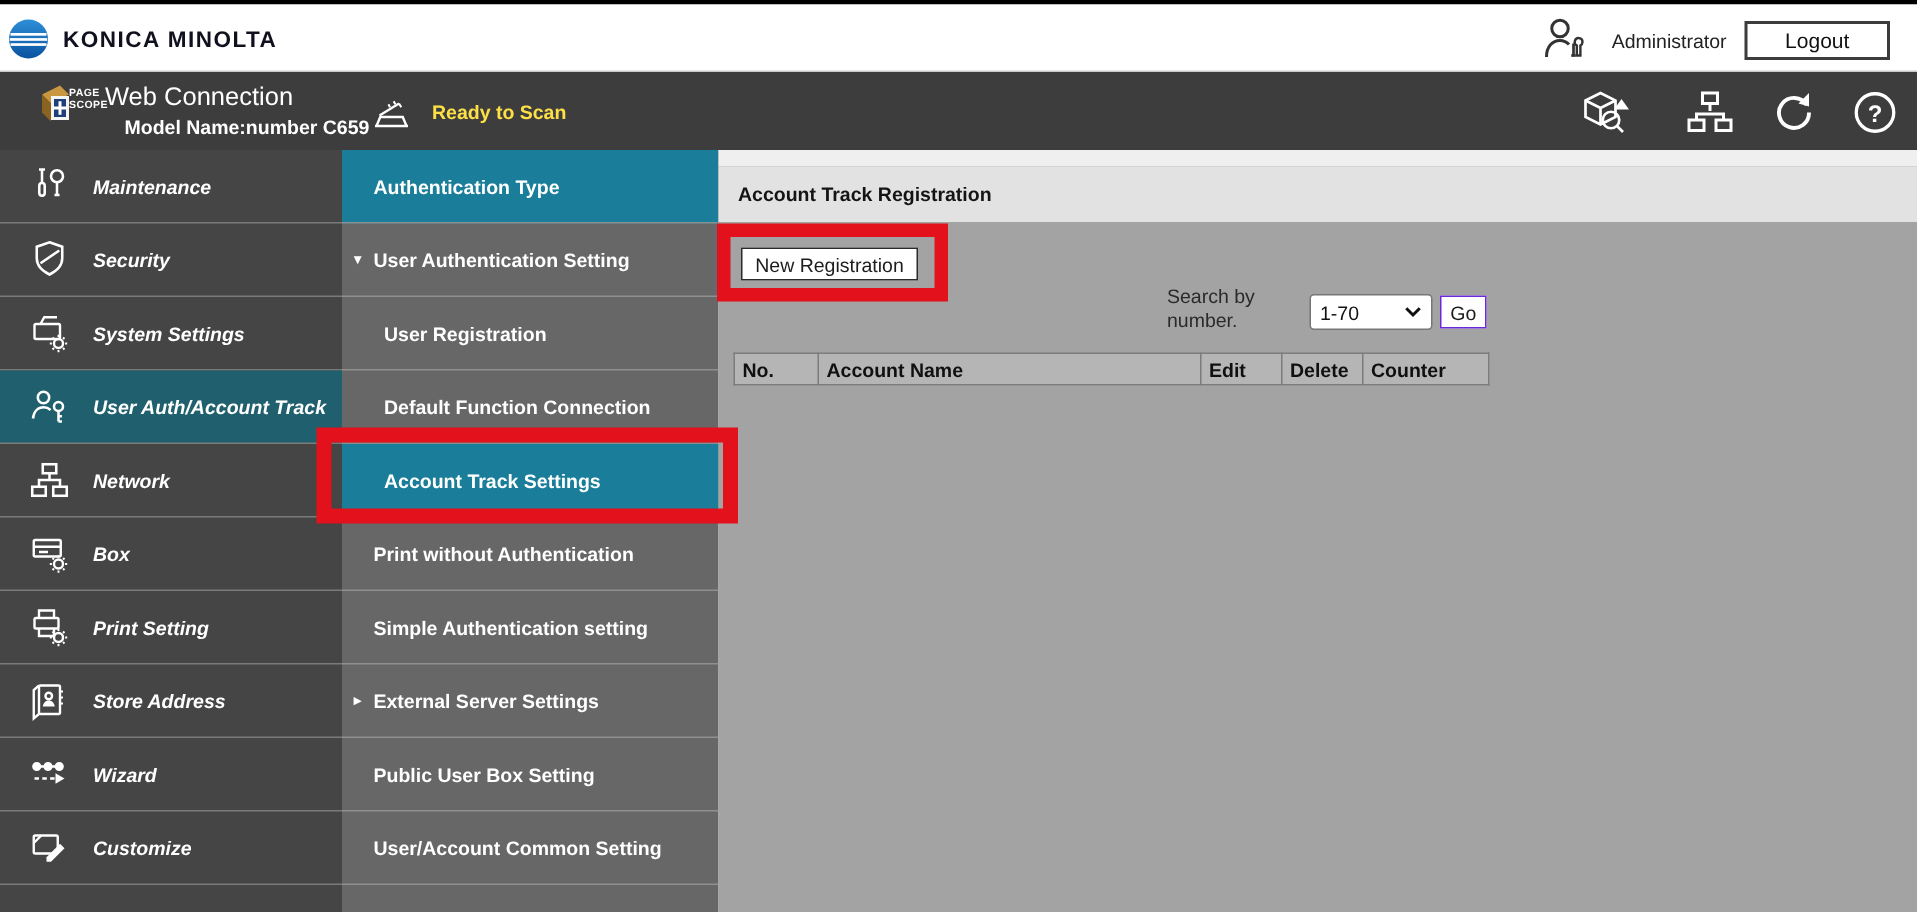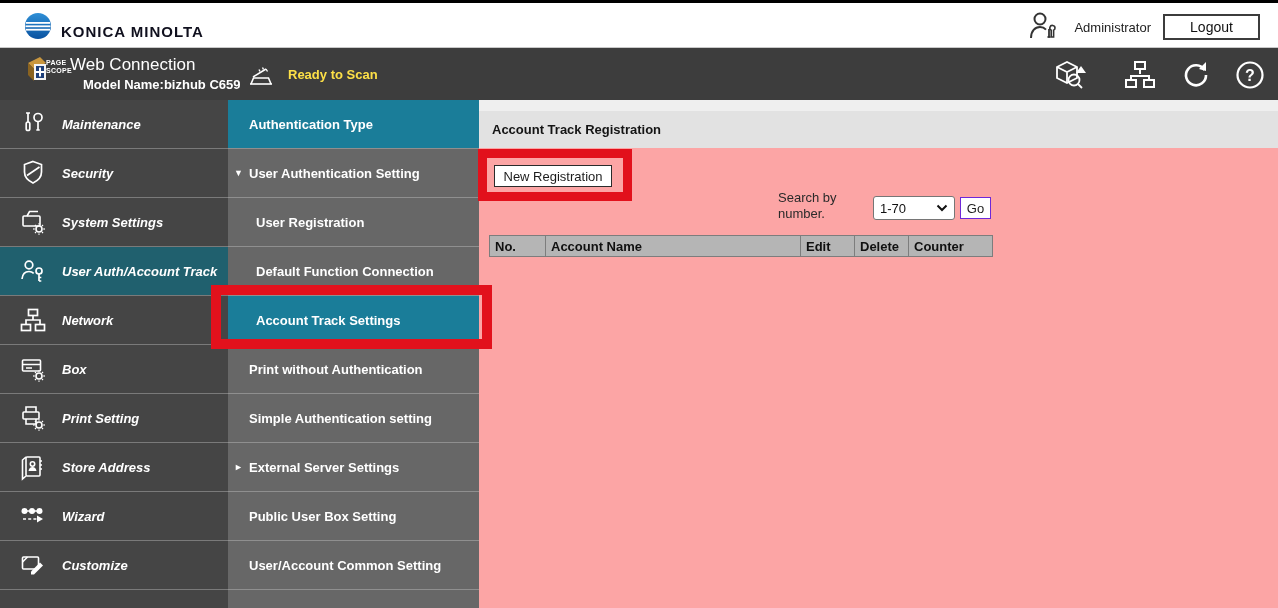--- a/index.html
+++ b/index.html
@@ -2,21 +2,21 @@
 <html><head>
 <meta charset="utf-8">
 <style>
   * { margin:0; padding:0; box-sizing:border-box; }
   html,body { width:1278px; height:608px; font-family:"Liberation Sans", sans-serif; background:#fff; }
   #page { position:relative; width:1278px; height:608px; overflow:hidden; background:#f4f4f4; }
 
   
   .top-black { position:absolute; left:0; top:0; width:1278px; height:3px; background:#000; }
   .topbar { position:absolute; left:0; top:3px; width:1278px; height:45px; background:#ffffff; border-bottom:1px solid #c9c9c9; }
-  .brand { position:absolute; left:24px; top:9px; display:flex; align-items:flex-end; gap:9px; }
+  .brand { position:absolute; left:5px; top:9px; display:flex; align-items:center; gap:9px; }
   .brand-word { font-size:15px; font-weight:bold; letter-spacing:1px; color:#10101e; }
   .admin-zone { position:absolute; right:18px; top:5px; height:38px; display:flex; align-items:center; gap:12px; }
   .admin-label { font-size:13px; color:#222; }
   .logout-btn { width:97px; height:26px; background:#fff; border:2px solid #3c3c3c; font-size:14px; color:#111;
                 display:flex; align-items:center; justify-content:center; cursor:pointer; }
 
   
   .appbar { position:absolute; left:0; top:48px; width:1278px; height:52px; background:#3d3d3d; }
   .ps-icon { position:absolute; left:26px; top:7px; }
   .ps-stack { position:absolute; left:46px; top:11px; color:#fff; font-size:7px; font-weight:bold; line-height:8px; letter-spacing:.3px; }
@@ -38,21 +38,21 @@
 
   
   .submenu { position:absolute; left:228px; top:100px; width:251px; height:508px; background:#676767; }
   .sub-item { position:relative; height:49px; display:flex; align-items:center; padding-left:21px;
               border-bottom:1px solid #8f8f8f; cursor:pointer; color:#fff; font-size:13px; font-weight:bold; }
   .sub-item.indent { padding-left:28px; }
   .sub-item.active { background:#1a7d99; }
   .sub-arrow { position:absolute; left:6px; top:50%; transform:translateY(-50%); font-size:9px; color:#fff; }
 
   
-  .main { position:absolute; left:479px; top:100px; width:799px; height:508px; background:#fca5a5; }
+  .main { position:absolute; left:479px; top:100px; width:799px; height:508px; background:#a3a3a3; }
   .main-topstrip { position:absolute; left:0; top:0; width:799px; height:11px; background:#efefef; }
   .title-band { position:absolute; left:0; top:11px; width:799px; height:37px; background:#e2e2e2; display:flex; align-items:center; }
   .page-title { margin-left:13px; font-size:13px; font-weight:bold; color:#141414; }
   .new-reg-btn { position:absolute; left:15px; top:65px; width:118px; height:22px; background:#fff; border:1px solid #2b2b2b;
                  font-size:13px; color:#1c1c1c; display:flex; align-items:center; justify-content:center; cursor:pointer; }
   .search-label { position:absolute; left:299px; top:90px; width:70px; font-size:13px; color:#2a2a2a; line-height:16px; }
   .range-select { position:absolute; left:394px; top:96px; width:82px; height:24px; background:#fff; border:1px solid #767676;
                   border-radius:3px; display:flex; align-items:center; padding:0 6px; font-size:13px; color:#111; cursor:pointer; }
   .range-select .chev { margin-left:auto; }
   .go-btn { position:absolute; left:481px; top:97px; width:31px; height:22px; background:#fff; border:1px solid #6d28d9;
@@ -116,21 +116,21 @@
         <rect x="8" y="9" width="12" height="16" fill="#f4f4f4"></rect>
         <rect x="10" y="11" width="8" height="12" fill="#1d3f7a"></rect>
         <path d="M14 12.5v9M9.5 17h9" stroke="#fff" stroke-width="2"></path>
       </svg>
     </span>
     <span class="ps-stack">
       <span>PAGE</span><br>
       <span>SCOPE</span>
     </span>
     <span class="product-name">Web Connection</span>
-    <span class="model-name">Model Name:bizhub C659</span>
+    <span class="model-name">Model Name:number C659</span>
 
     <div class="status-zone">
       <span>
         <svg class="ic" width="30" height="28" viewBox="0 0 30 28" fill="none" stroke="#fff" stroke-width="1.6">
           <path d="M4 24h22"></path>
           <path d="M5 24l2.5-6h15L25 24"></path>
           <path d="M7 17L20 9"></path>
           <path d="M20 9l1.5 2.5M16.5 7.5l1 2M13 9.5l1 2" stroke-width="1.4"></path>
         </svg>
       </span>

